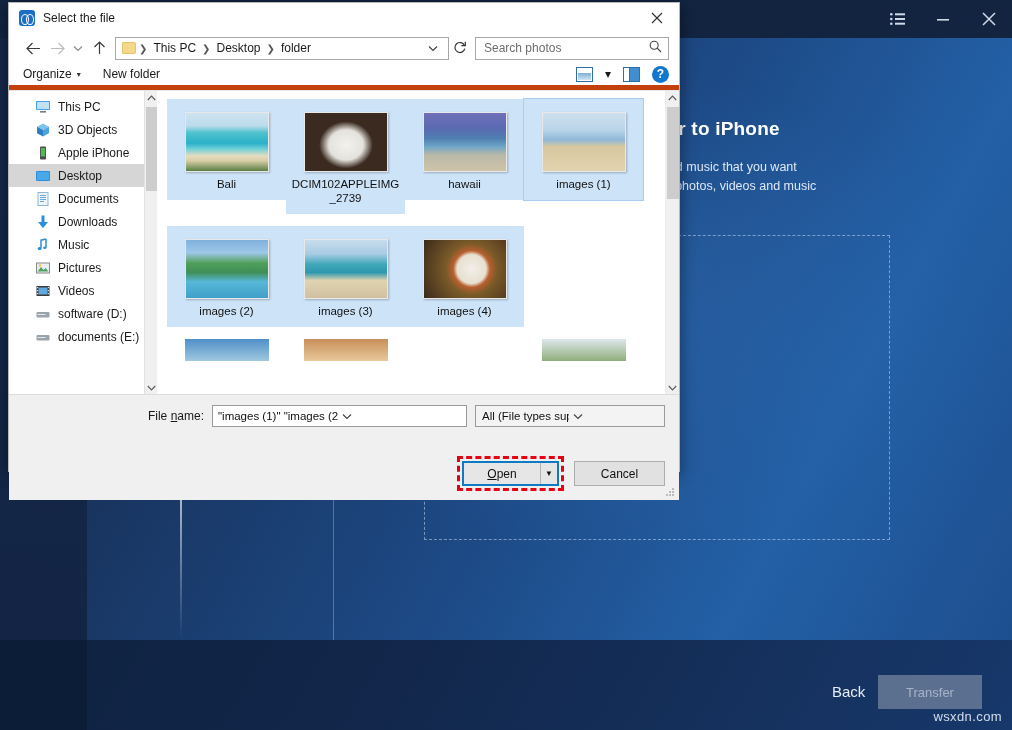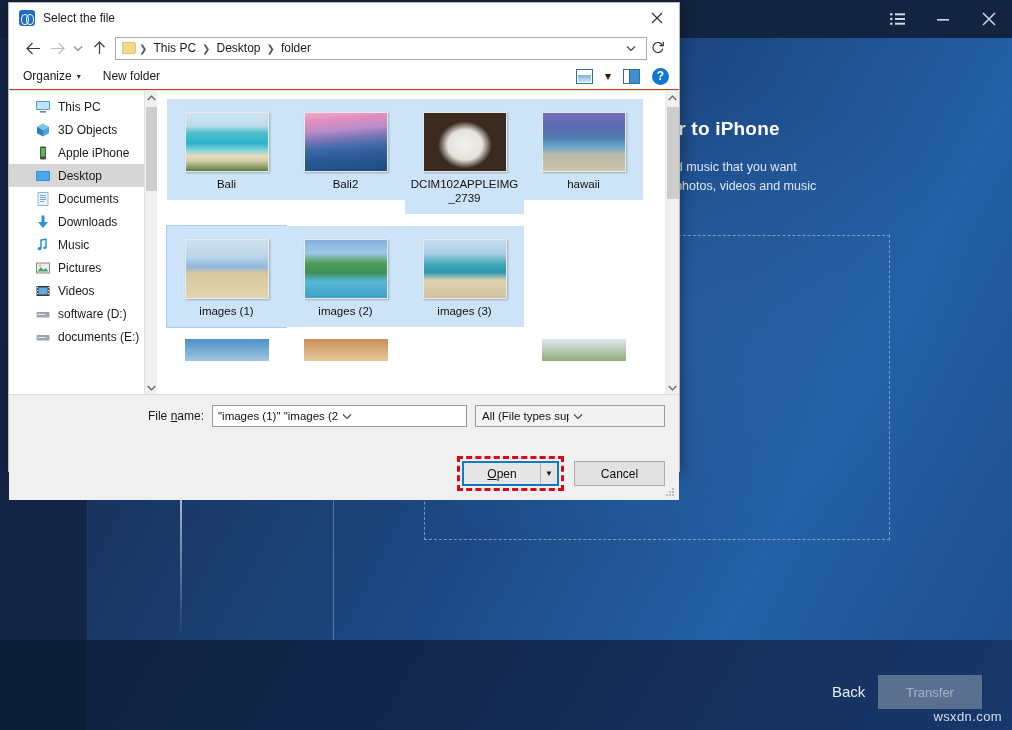--- a/index.html
+++ b/index.html
@@ -133,21 +133,21 @@
   }
   .search input {
     border: none; outline: none; flex: 1; font-size: 12px; color: #2a2a2a;
     font-family: "Liberation Sans", sans-serif; background: transparent;
   }
   .search input::placeholder { color: #6d6d6d; }
 
   
   .cmdbar {
     height: 27px; display: flex; align-items: center; padding: 0 10px 0 14px;
-    border-bottom: 1px solid #c2410c;
+    border-bottom: 5px solid #c2410c;
   }
   .cmd { font-size: 12px; color: #1a1a1a; margin-right: 22px; display:flex; align-items:center; gap:5px; }
   .cmd .tri { font-size: 8px; color: #333; }
   .cmd-right { margin-left: auto; display: flex; align-items: center; gap: 12px; }
   .viewicon { width:17px; height:15px; border:1px solid #2f6fa8; background:#fff; position:relative; }
   .viewicon::after { content:""; position:absolute; left:1px; top:5px; right:1px; bottom:1px;
     background: linear-gradient(180deg,#7fb0d8,#cfe3f2); }
   .paneicon { width:17px; height:15px; border:1px solid #2f6fa8; display:flex; }
   .paneicon i { display:block; width:6px; border-right:1px solid #2f6fa8; background:#fff; }
   .paneicon b { display:block; flex:1; background:#3f8fd0; }
@@ -349,20 +349,29 @@
         </span>
       </div>
 
       <div class="refresh">
         <svg width="14" height="14" viewBox="0 0 14 14">
           <path d="M11.5 5.5 A5 5 0 1 0 11.8 8.6" stroke="#333" stroke-width="1.2" fill="none"></path>
           <path d="M12.3 1.8 V5.7 H8.4" stroke="#333" stroke-width="1.2" fill="none"></path>
         </svg>
       </div>
 
+      <div class="search">
+        <input type="text" placeholder="Search photos" style="">
+        <span>
+          <svg width="13" height="13" viewBox="0 0 13 13">
+            <circle cx="5.2" cy="5.2" r="4" stroke="#444" stroke-width="1.1" fill="none"></circle>
+            <path d="M8.2 8.2 L12 12" stroke="#444" stroke-width="1.2"></path>
+          </svg>
+        </span>
+      </div>
     </div>
 
     <div class="cmdbar">
       <div class="cmd">
         <span>Organize</span>
         <span class="tri">▾</span>
       </div>
       <div class="cmd">
         <span>New folder</span>
       </div>
@@ -513,24 +522,20 @@
       </div>
 
       <div class="filelist">
         <div class="grid">
 
           <div class="cell">
             <div class="thumb" style="background:linear-gradient(180deg,#cfe3ef 0%,#bcdcec 22%,#4fc2cd 34%,#2bb0c8 52%,#6fd0d8 62%,#e6dcc0 74%,#d9cfa8 82%,#5a7f45 100%);"></div>
             <div class="cap">Bali</div>
           </div>
 
-          <div class="cell">
-            <div class="thumb" style="background:linear-gradient(175deg,#f0a8c8 0%,#e08ec0 14%,#b98ec8 30%,#7a74b8 44%,#3f6aa8 58%,#2d5b96 72%,#1e4a80 100%);"></div>
-            <div class="cap">Bali2</div>
-          </div>
 
           <div class="cell tall">
             <div class="thumb" style="background:radial-gradient(ellipse 42% 52% at 50% 55%, #f2f2ee 0%, #e4e2dc 50%, #3a2a20 78%),linear-gradient(180deg,#2a1d14,#4a3424);"></div>
             <div class="cap">DCIM102APPLEIMG_2739</div>
           </div>
 
           <div class="cell">
             <div class="thumb" style="background:linear-gradient(180deg,#6f6fb8 0%,#5a6ab0 26%,#4f7fb0 44%,#6fa6c8 58%,#b8b8a8 72%,#cfc4a8 100%);"></div>
             <div class="cap">hawaii</div>
           </div>
@@ -543,20 +548,24 @@
           <div class="cell">
             <div class="thumb" style="background:linear-gradient(180deg,#7fb0dc 0%,#9fc8e8 22%,#4f9f5a 40%,#3f8f58 56%,#58b8d8 72%,#3f9fc8 100%);"></div>
             <div class="cap">images (2)</div>
           </div>
 
           <div class="cell">
             <div class="thumb" style="background:linear-gradient(180deg,#c8dcec 0%,#a8cce4 24%,#3fa8b8 42%,#2f98b0 56%,#e0d4b0 70%,#d0c0a0 100%);"></div>
             <div class="cap">images (3)</div>
           </div>
 
+          <div class="cell">
+            <div class="thumb" style="background:radial-gradient(circle at 58% 50%, #f0efe8 0%, #e8e0d0 26%, #b85f30 33%, #7a5a28 46%, #3a2a1c 100%);"></div>
+            <div class="cap">images (4)</div>
+          </div>
         </div>
 
         <div class="row2-partial">
           <div class="partial-cell">
             <div class="partial-thumb" style="background:linear-gradient(180deg,#4f8fc8,#9fc8e0);"></div>
           </div>
           <div class="partial-cell">
             <div class="partial-thumb" style="background:linear-gradient(180deg,#c88f5a,#e8c89a);"></div>
           </div>
           <div class="partial-cell"></div>

